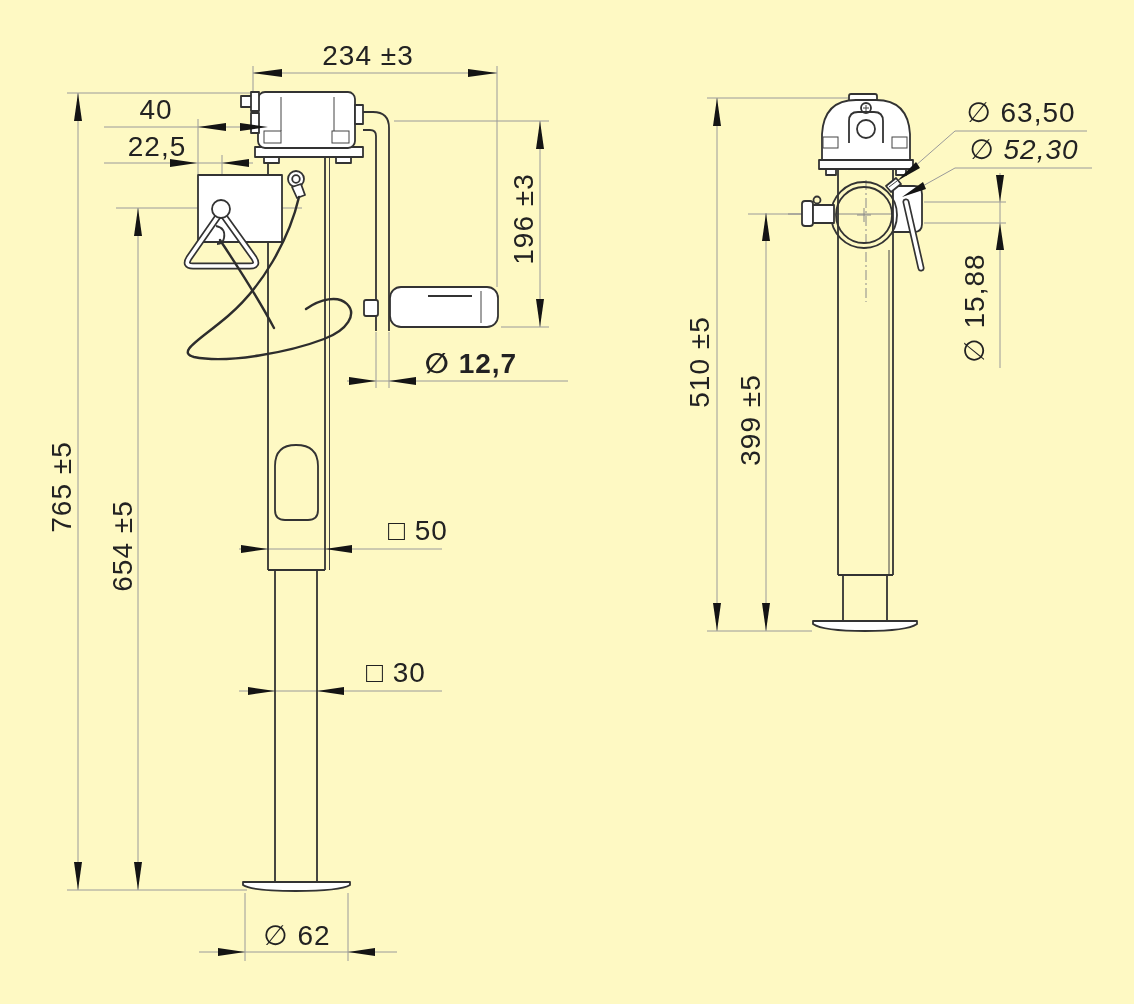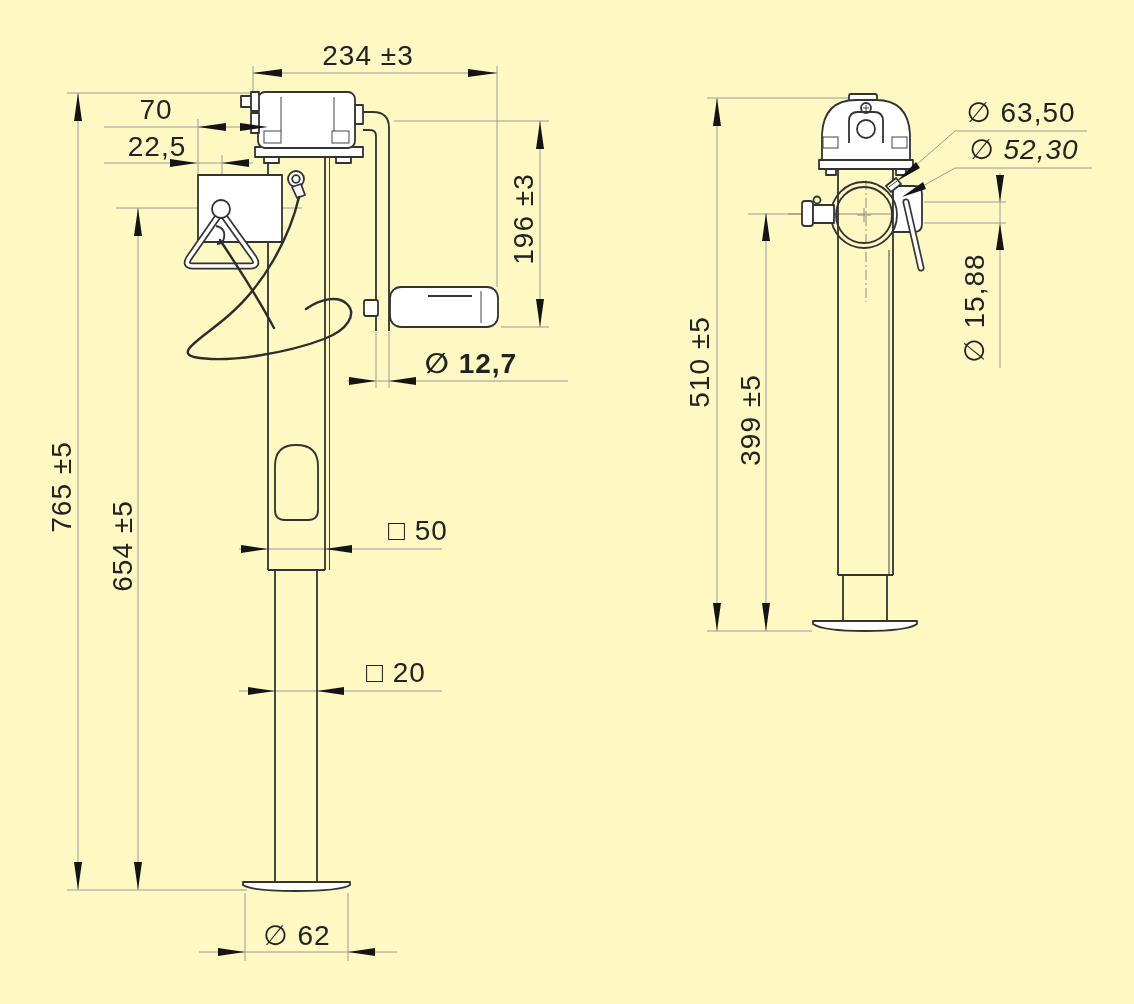--- a/index.html
+++ b/index.html
@@ -201,28 +201,28 @@
     <polygon class="arr" points="766,213 762,241 770,241"></polygon>
     <polygon class="arr" points="766,631 762,603 770,603"></polygon>
     <polygon class="arr" points="1000,202 996,175 1004,175"></polygon>
     <polygon class="arr" points="1000,223 996,250 1004,250"></polygon>
     <polygon class="arr" points="897,181 916,162 920,168"></polygon>
     <polygon class="arr" points="902,197 923,182 926,189"></polygon>
   </g>
 </svg>
 
   <div class="lbl" style="left:368px;top:56px;">234 ±3</div>
-  <div class="lbl" style="left:156px;top:110px;">70</div>
+  <div class="lbl" style="left:156px;top:110px;">40</div>
   <div class="lbl" style="left:157px;top:147px;">22,5</div>
   <div class="lbl rot" style="left:524px;top:219px;">196 ±3</div>
   <div class="lbl" style="left:471px;top:363px;font-weight:bold;">∅ 12,7</div>
   <div class="lbl rot" style="left:62px;top:487px;">765 ±5</div>
   <div class="lbl rot" style="left:123px;top:546px;">654 ±5</div>
   <div class="lbl" style="left:396px;top:531px;padding-left:44px;">□ 50</div>
-  <div class="lbl" style="left:396px;top:673px;">□ 20</div>
+  <div class="lbl" style="left:396px;top:673px;">□ 30</div>
   <div class="lbl" style="left:297px;top:935px;">∅ 62</div>
 
   <div class="lbl rot" style="left:700px;top:362px;">510 ±5</div>
   <div class="lbl rot" style="left:751px;top:420px;">399 ±5</div>
   <div class="lbl" style="left:1021px;top:112px;">∅ 63,50</div>
   <div class="lbl" style="left:1024px;top:149px;font-style:italic;">∅ 52,30</div>
   <div class="lbl rot" style="left:974px;top:308px;">∅ 15,88</div>
 
 </div>
 

